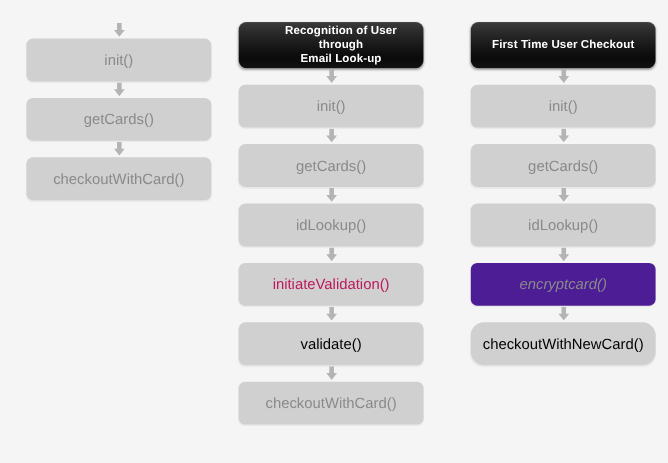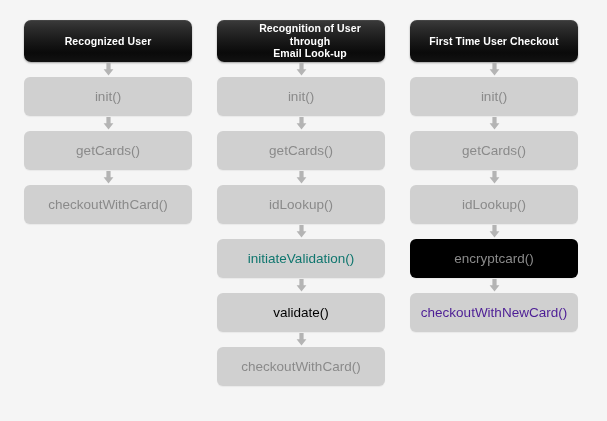--- a/index.html
+++ b/index.html
@@ -26,21 +26,21 @@
     position: absolute;
     top: 20px;
     width: 168px;
     display: flex;
     flex-direction: column;
     align-items: center;
   }
 
   .col-0 { left: 24px; }
   .col-1 { left: 217px; }
-  .col-2 { left: 410px; }
+  .col-2 { left: 428px; }
 
   
   .header-box {
     width: 168px;
     height: 42px;
     box-sizing: border-box;
     border-radius: 7px;
     background: linear-gradient(to bottom,
                 #3b3b3b 0%,
                 #2a2a2a 22%,
@@ -90,21 +90,20 @@
     text-align: left;
     padding: 18px 5px;
     box-shadow: 0 1px 1px rgba(0,0,0,0.05);
   }
 </style>
 </head>
 <body>
 
 <div id="diagram" style="background: rgb(245, 245, 245);">
     <div class="column col-0">
-    <div class="header-box" style="background: linear-gradient(rgb(59, 59, 59) 0%, rgb(42, 42, 42) 22%, rgb(22, 22, 22) 55%, rgb(10, 10, 10) 78%, rgb(18, 18, 18) 100%); color: rgb(255, 255, 255);">Recognized User</div>
   <div class="arrow">
     <svg width="11" height="13" viewBox="0 0 11 13" aria-hidden="true">
       <path d="M3.4 0 H7.6 V6.2 H10.4 L5.5 12.4 L0.6 6.2 H3.4 Z" fill="#b4b4b4"></path>
     </svg>
   </div>
       <div class="step-box" style="background: rgb(208, 208, 208); color: rgb(138, 138, 138);">init()</div>
       <div class="arrow">
     <svg width="11" height="13" viewBox="0 0 11 13" aria-hidden="true">
       <path d="M3.4 0 H7.6 V6.2 H10.4 L5.5 12.4 L0.6 6.2 H3.4 Z" fill="#b4b4b4"></path>
     </svg>
@@ -136,21 +135,21 @@
     <svg width="11" height="13" viewBox="0 0 11 13" aria-hidden="true">
       <path d="M3.4 0 H7.6 V6.2 H10.4 L5.5 12.4 L0.6 6.2 H3.4 Z" fill="#b4b4b4"></path>
     </svg>
   </div>
       <div class="step-box" style="background: rgb(208, 208, 208); color: rgb(138, 138, 138);">idLookup()</div>
       <div class="arrow">
     <svg width="11" height="13" viewBox="0 0 11 13" aria-hidden="true">
       <path d="M3.4 0 H7.6 V6.2 H10.4 L5.5 12.4 L0.6 6.2 H3.4 Z" fill="#b4b4b4"></path>
     </svg>
   </div>
-      <div class="step-box" style="background: rgb(208, 208, 208); color: #0f766e;">initiateValidation()</div>
+      <div class="step-box" style="background: rgb(208, 208, 208); color: #be185d;">initiateValidation()</div>
       <div class="arrow">
     <svg width="11" height="13" viewBox="0 0 11 13" aria-hidden="true">
       <path d="M3.4 0 H7.6 V6.2 H10.4 L5.5 12.4 L0.6 6.2 H3.4 Z" fill="#b4b4b4"></path>
     </svg>
   </div>
       <div class="step-box" style="background: rgb(208, 208, 208); color: #000000;">validate()</div>
       <div class="arrow">
     <svg width="11" height="13" viewBox="0 0 11 13" aria-hidden="true">
       <path d="M3.4 0 H7.6 V6.2 H10.4 L5.5 12.4 L0.6 6.2 H3.4 Z" fill="#b4b4b4"></path>
     </svg>
@@ -175,21 +174,21 @@
     <svg width="11" height="13" viewBox="0 0 11 13" aria-hidden="true">
       <path d="M3.4 0 H7.6 V6.2 H10.4 L5.5 12.4 L0.6 6.2 H3.4 Z" fill="#b4b4b4"></path>
     </svg>
   </div>
       <div class="step-box" style="background: rgb(208, 208, 208); color: rgb(138, 138, 138);">idLookup()</div>
       <div class="arrow">
     <svg width="11" height="13" viewBox="0 0 11 13" aria-hidden="true">
       <path d="M3.4 0 H7.6 V6.2 H10.4 L5.5 12.4 L0.6 6.2 H3.4 Z" fill="#b4b4b4"></path>
     </svg>
   </div>
-      <div class="step-box" style="background: #000000; color: rgb(138, 138, 138);">encryptcard()</div>
+      <div class="step-box" style="background: #4c1d95; color: rgb(138, 138, 138); font-style: italic;">encryptcard()</div>
       <div class="arrow">
     <svg width="11" height="13" viewBox="0 0 11 13" aria-hidden="true">
       <path d="M3.4 0 H7.6 V6.2 H10.4 L5.5 12.4 L0.6 6.2 H3.4 Z" fill="#b4b4b4"></path>
     </svg>
   </div>
-      <div class="step-box" style="background: rgb(208, 208, 208); color: #4c1d95;">checkoutWithNewCard()</div>
+      <div class="step-box" style="background: rgb(208, 208, 208); color: #000000; border-radius: 12px;">checkoutWithNewCard()</div>
     </div>
   </div>
 
 </body></html>

